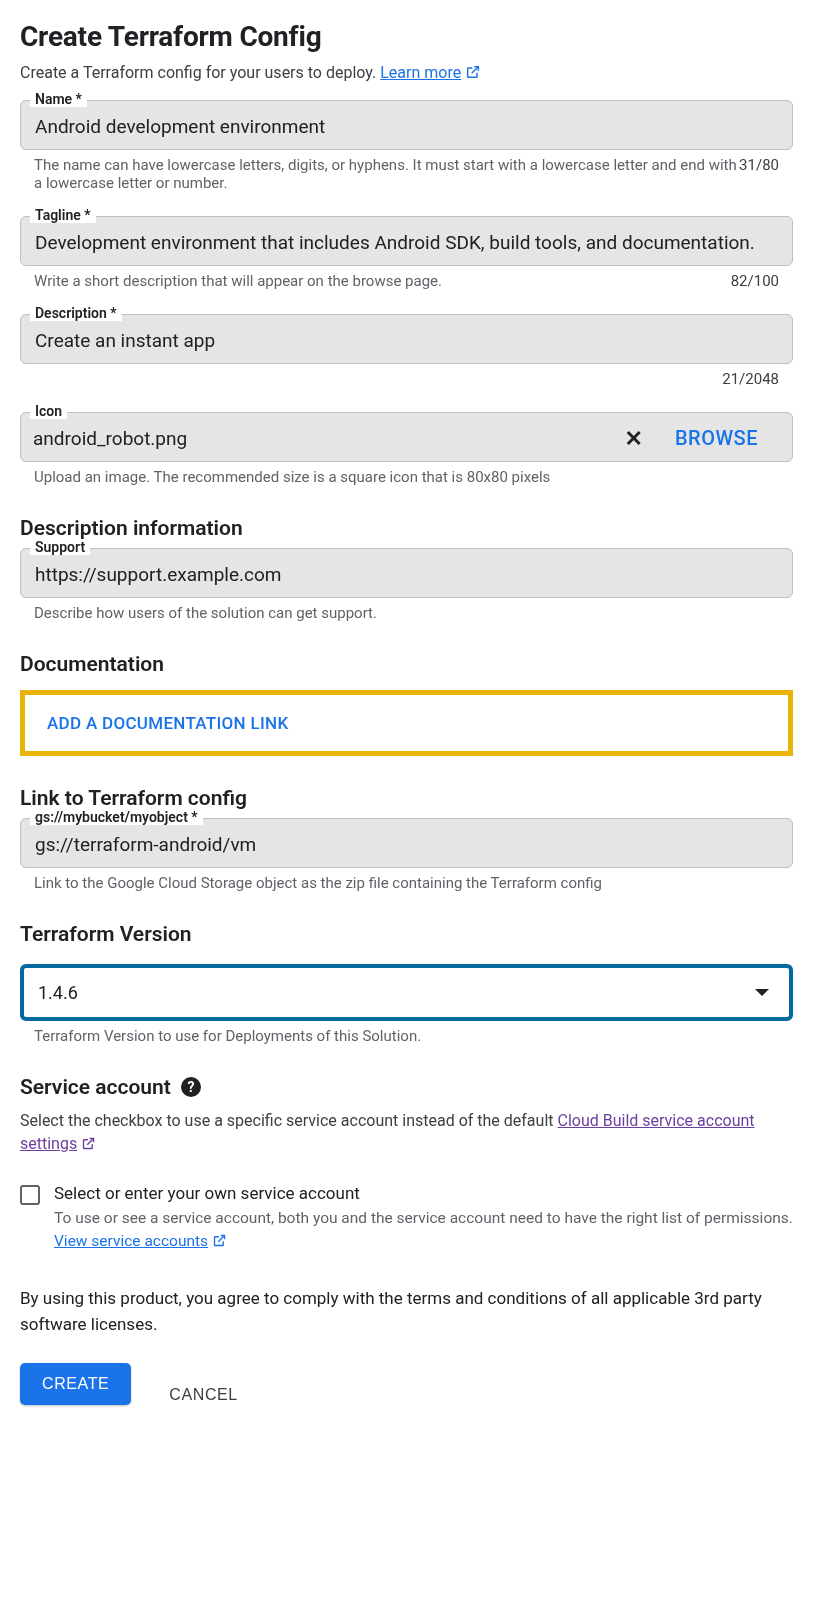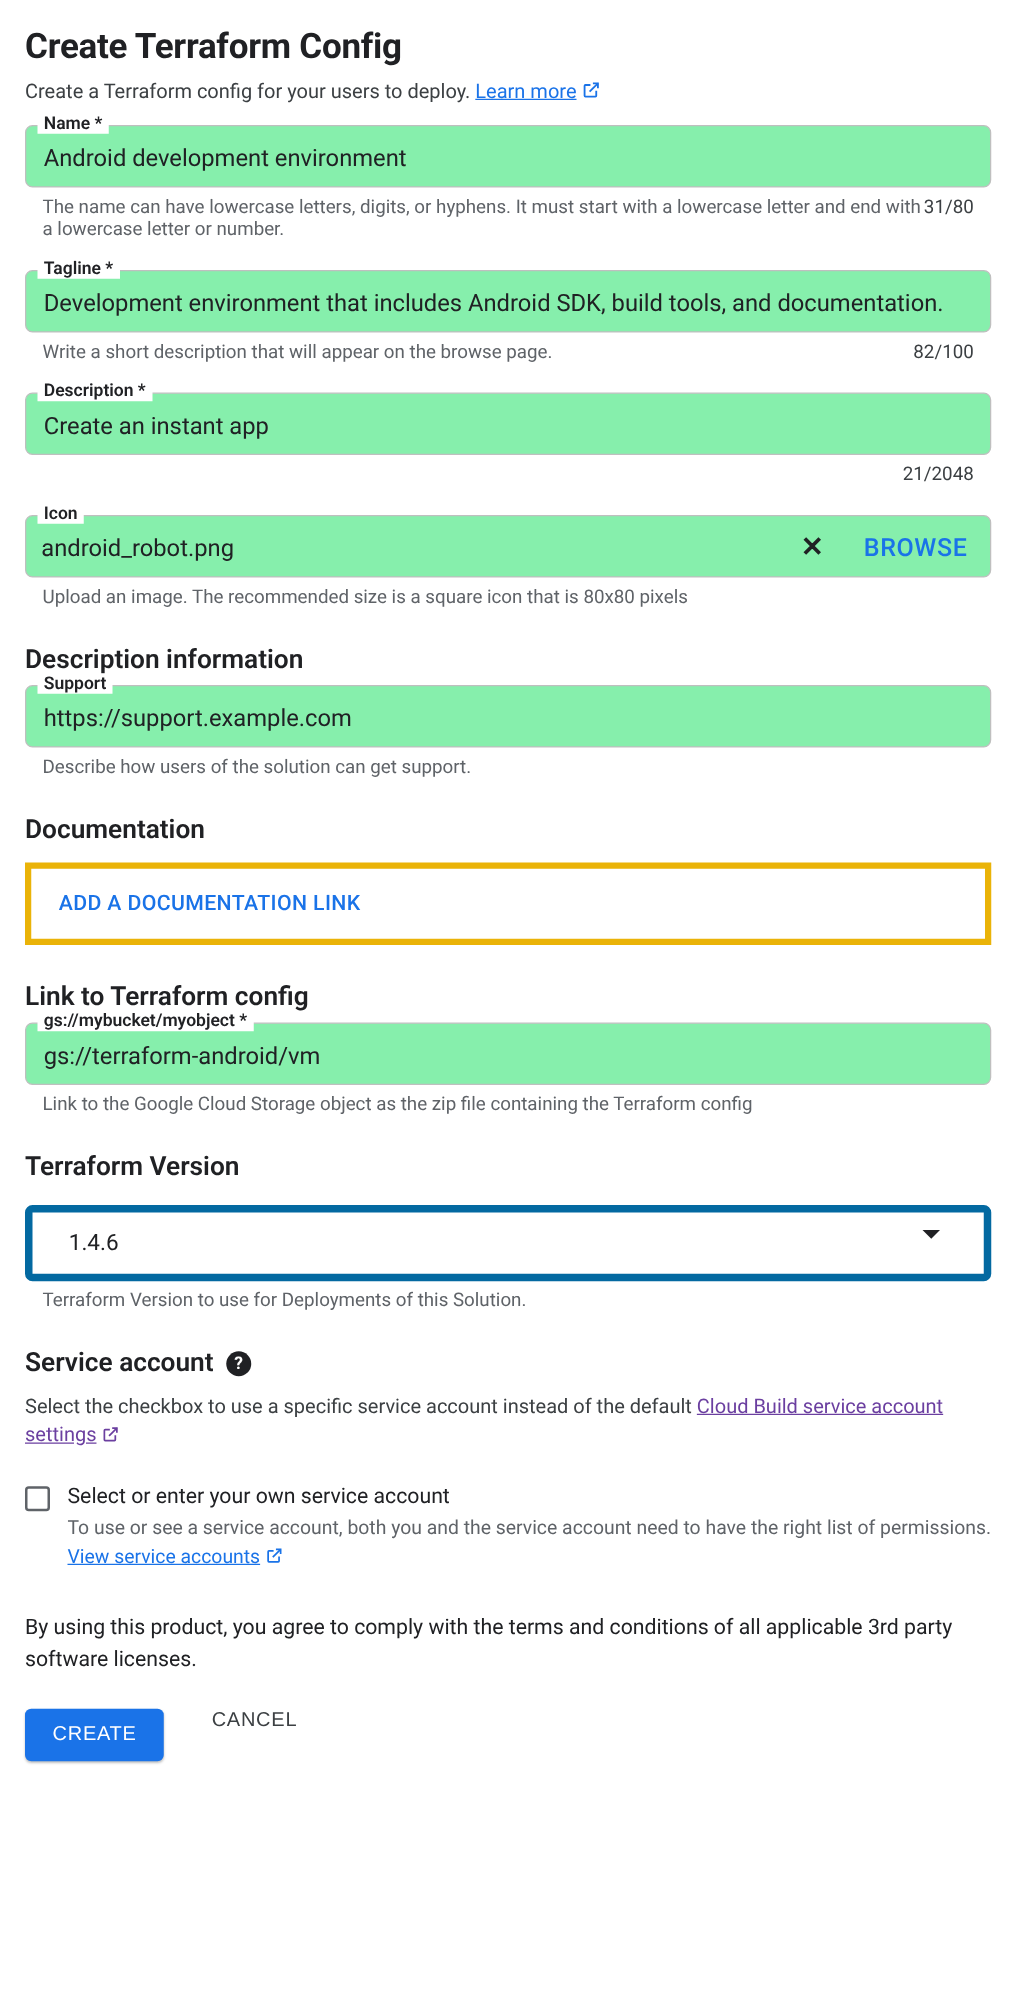--- a/index.html
+++ b/index.html
@@ -39,24 +39,24 @@
     background: #fff;
     padding: 0 5px;
     font-size: 14px;
     font-weight: 600;
     color: #202124;
   }
   .field-box {
     width: 100%;
     border: 1px solid #bfbfbf;
     border-radius: 6px;
-    padding: 12px 12px 10px 12px;
+    padding: 12px 28px 10px 12px;
     font-size: 19px;
     color: #202124;
-    background: #86efac;
+    background: #e5e5e5;
     min-height: 50px;
     display: flex;
     align-items: center;
   }
   .field-box input[type=text] {
     border: none;
     outline: none;
     font-size: 19px;
     width: 100%;
     background: transparent;
@@ -111,26 +111,27 @@
     margin-top: 6px;
   }
   .doc-link {
     color: #1a73e8;
     font-size: 17px;
     font-weight: 500;
     letter-spacing: 0.3px;
     cursor: pointer;
   }
   .select-box {
-    border: 6px solid #0369a1;
+    border: 4px solid #0369a1;
     border-radius: 6px;
-    padding: 14px 29px;
+    padding: 14px 14px;
     font-size: 18px;
     display: flex;
     justify-content: space-between;
+    align-items: center;
     cursor: pointer;
   }
   .dropdown-arrow {
     width: 0; height: 0;
     border-left: 7px solid transparent;
     border-right: 7px solid transparent;
     border-top: 7px solid #202124;
     margin-right: 6px;
   }
   .svc-title-row { display: flex; align-items: center; gap: 10px; }
@@ -146,21 +147,21 @@
     width: 20px; height: 20px;
     border: 2px solid #5f6368;
     border-radius: 3px;
     flex-shrink: 0;
     margin-top: 2px;
     cursor: pointer;
   }
   .cb-label { font-size: 17px; color: #202124; }
   .cb-sub { font-size: 15.5px; color: #5f6368; margin-top: 4px; line-height: 1.45; }
   .tos { font-size: 17px; color: #202124; margin-top: 34px; line-height: 1.5; }
-  .btn-row { display: flex; gap: 32px; align-items: flex-start; margin-top: 26px; }
+  .btn-row { display: flex; gap: 32px; align-items: flex-end; margin-top: 26px; }
   .btn-primary {
     background: #1a73e8;
     color: #fff;
     border: none;
     border-radius: 5px;
     padding: 12px 22px;
     font-size: 16px;
     font-weight: 500;
     letter-spacing: 0.6px;
     cursor: pointer;

